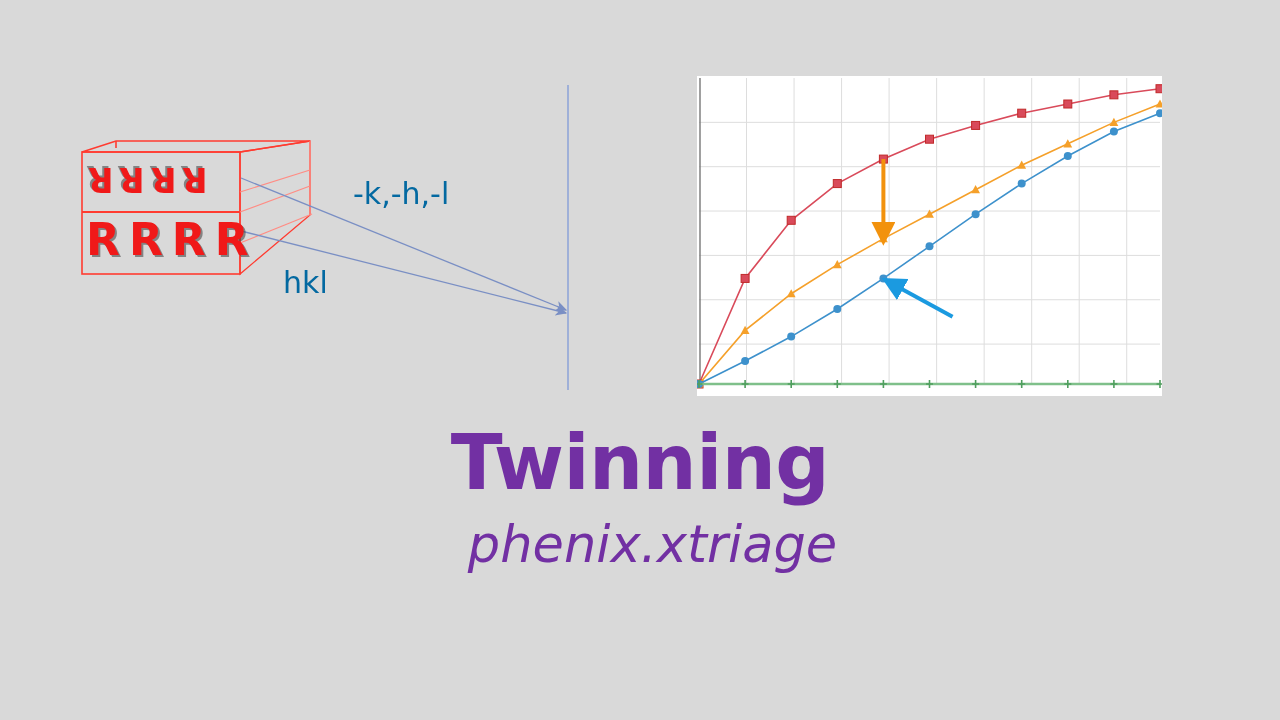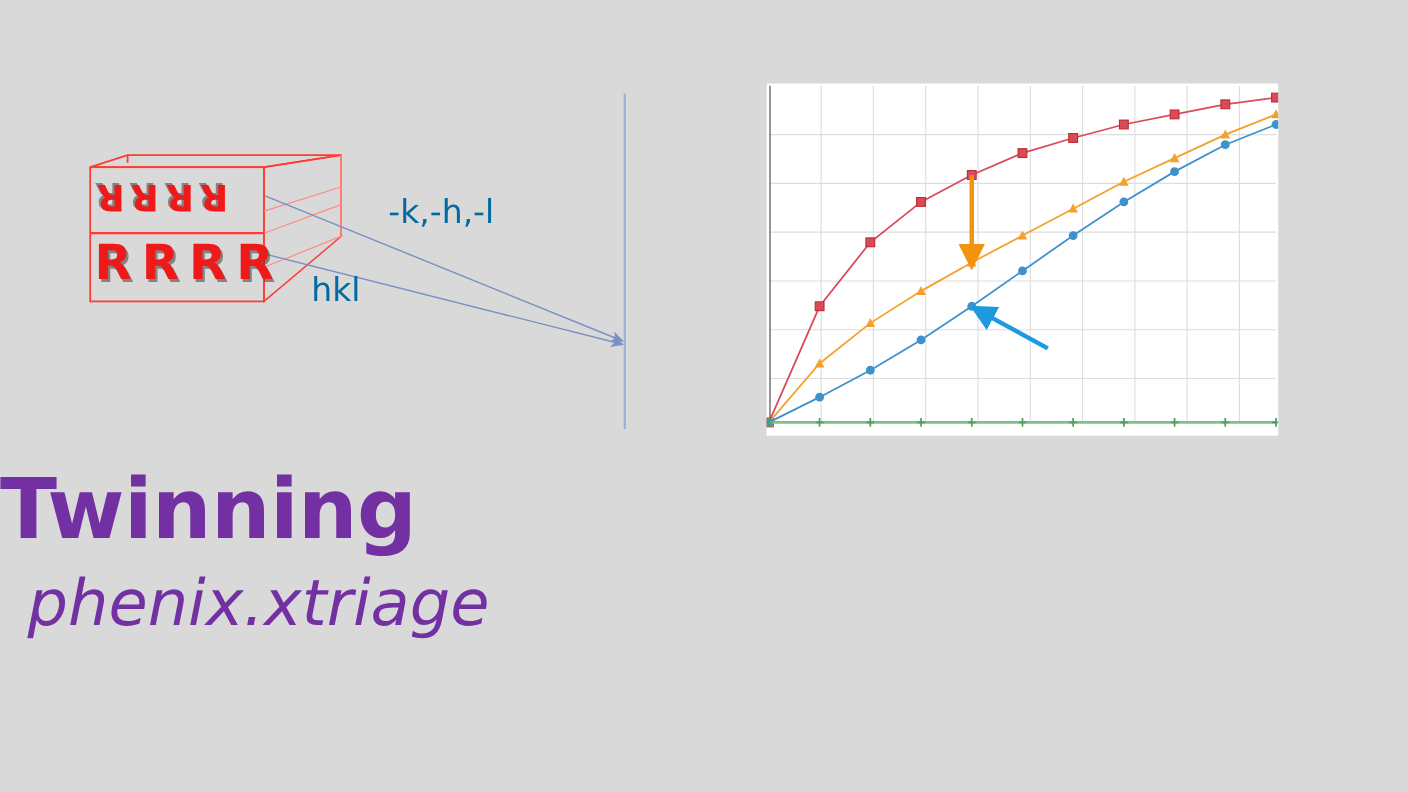--- a/index.html
+++ b/index.html
@@ -54,52 +54,53 @@
   }
 
   .op-label {
     position: absolute;
     color: #0369a1;
     font-family: "DejaVu Sans", sans-serif;
     font-size: 30px;
     white-space: nowrap;
   }
   #label-mkmhml { left: 353px; top: 176px; }
-  #label-hkl    { left: 283px; top: 247px; }
+  #label-hkl    { left: 283px; top: 265px; }
 
   
   #chart-panel {
     position: absolute;
     left: 697px; top: 76px;
     width: 465px; height: 320px;
     background: #ffffff;
     box-sizing: border-box;
   }
   #chart-svg { position: absolute; left: 0; top: 0; }
 
   
   #title-block {
     position: absolute;
     left: 0; top: 425px;
     width: 1280px;
+    text-align: center;
   }
   #main-title {
     color: #7230a3;
     font-family: "DejaVu Sans", sans-serif;
     font-weight: bold;
     font-size: 76px;
     line-height: 1.0;
     letter-spacing: -0.5px;
     margin: 0;
   }
   #sub-title {
     color: #7230a3;
     font-family: "DejaVu Sans", sans-serif;
     font-style: italic;
-    font-size: 58px;
+    font-size: 51px;
     line-height: 1.0;
     margin: 18px 0 0 0;
     padding-left: 25px;
   }
 </style>
 </head>
 <body>
 
 <div id="slide">
 

